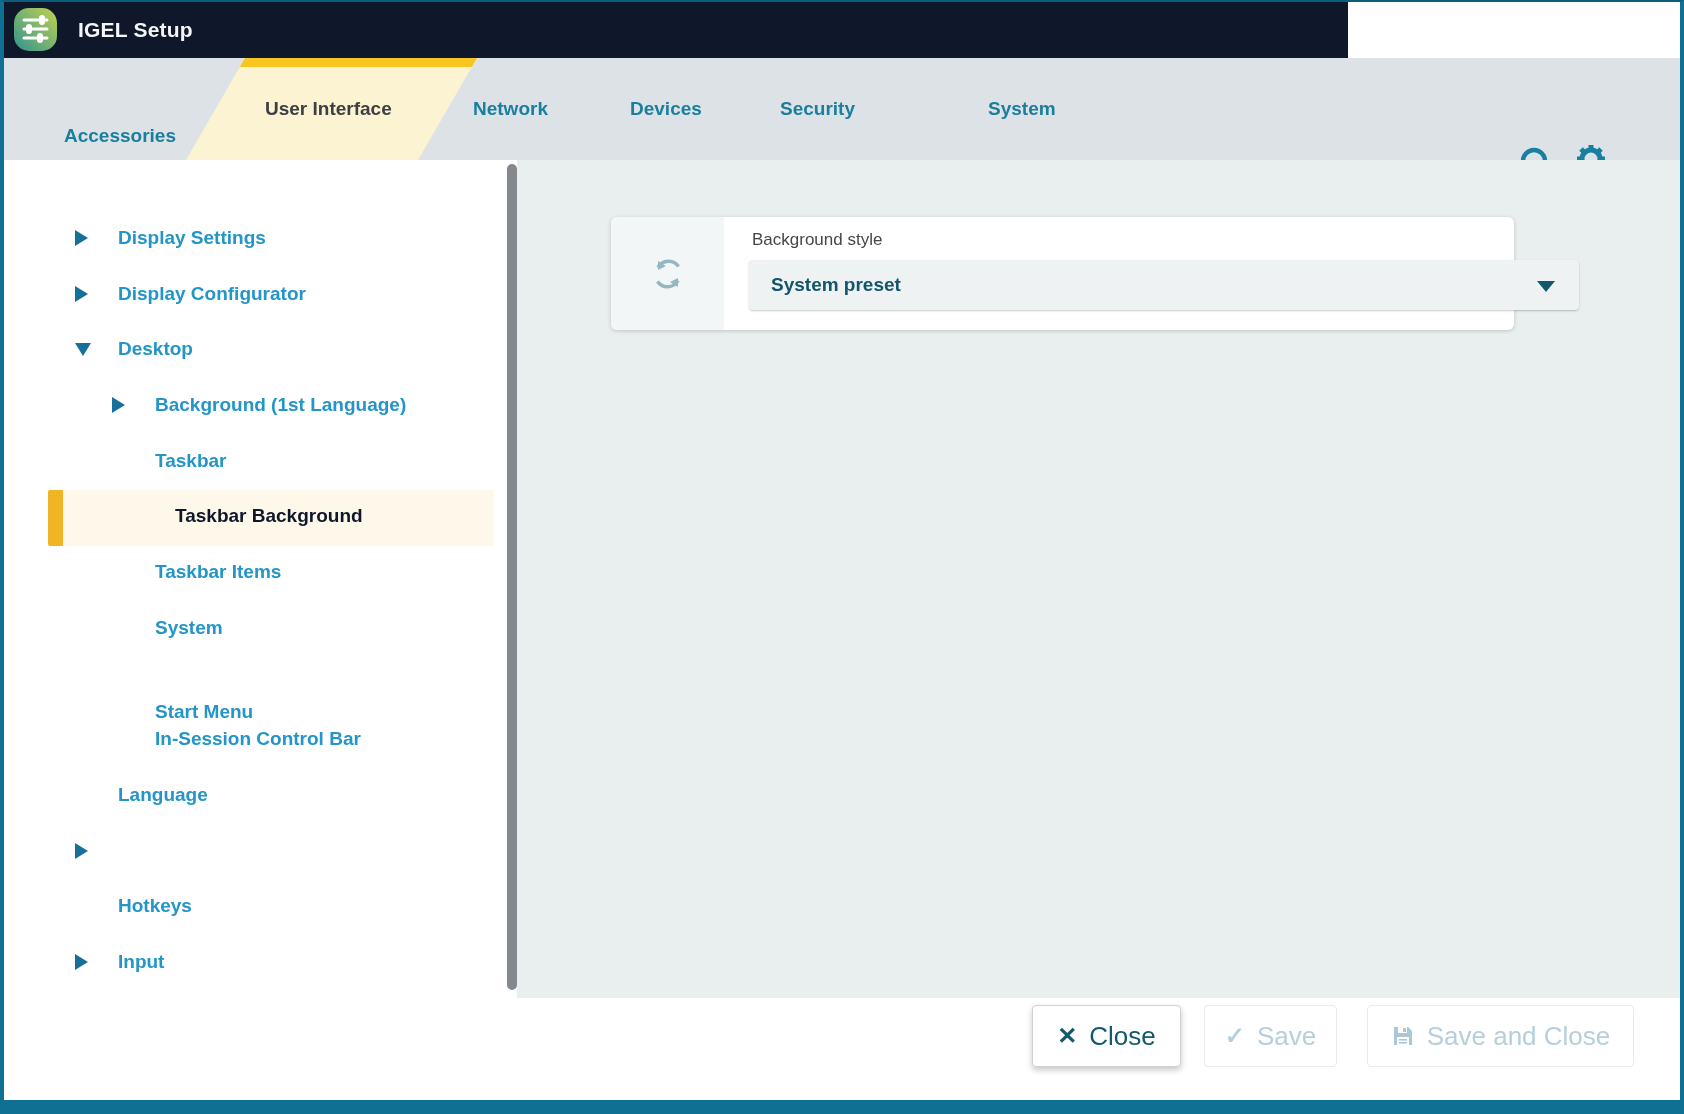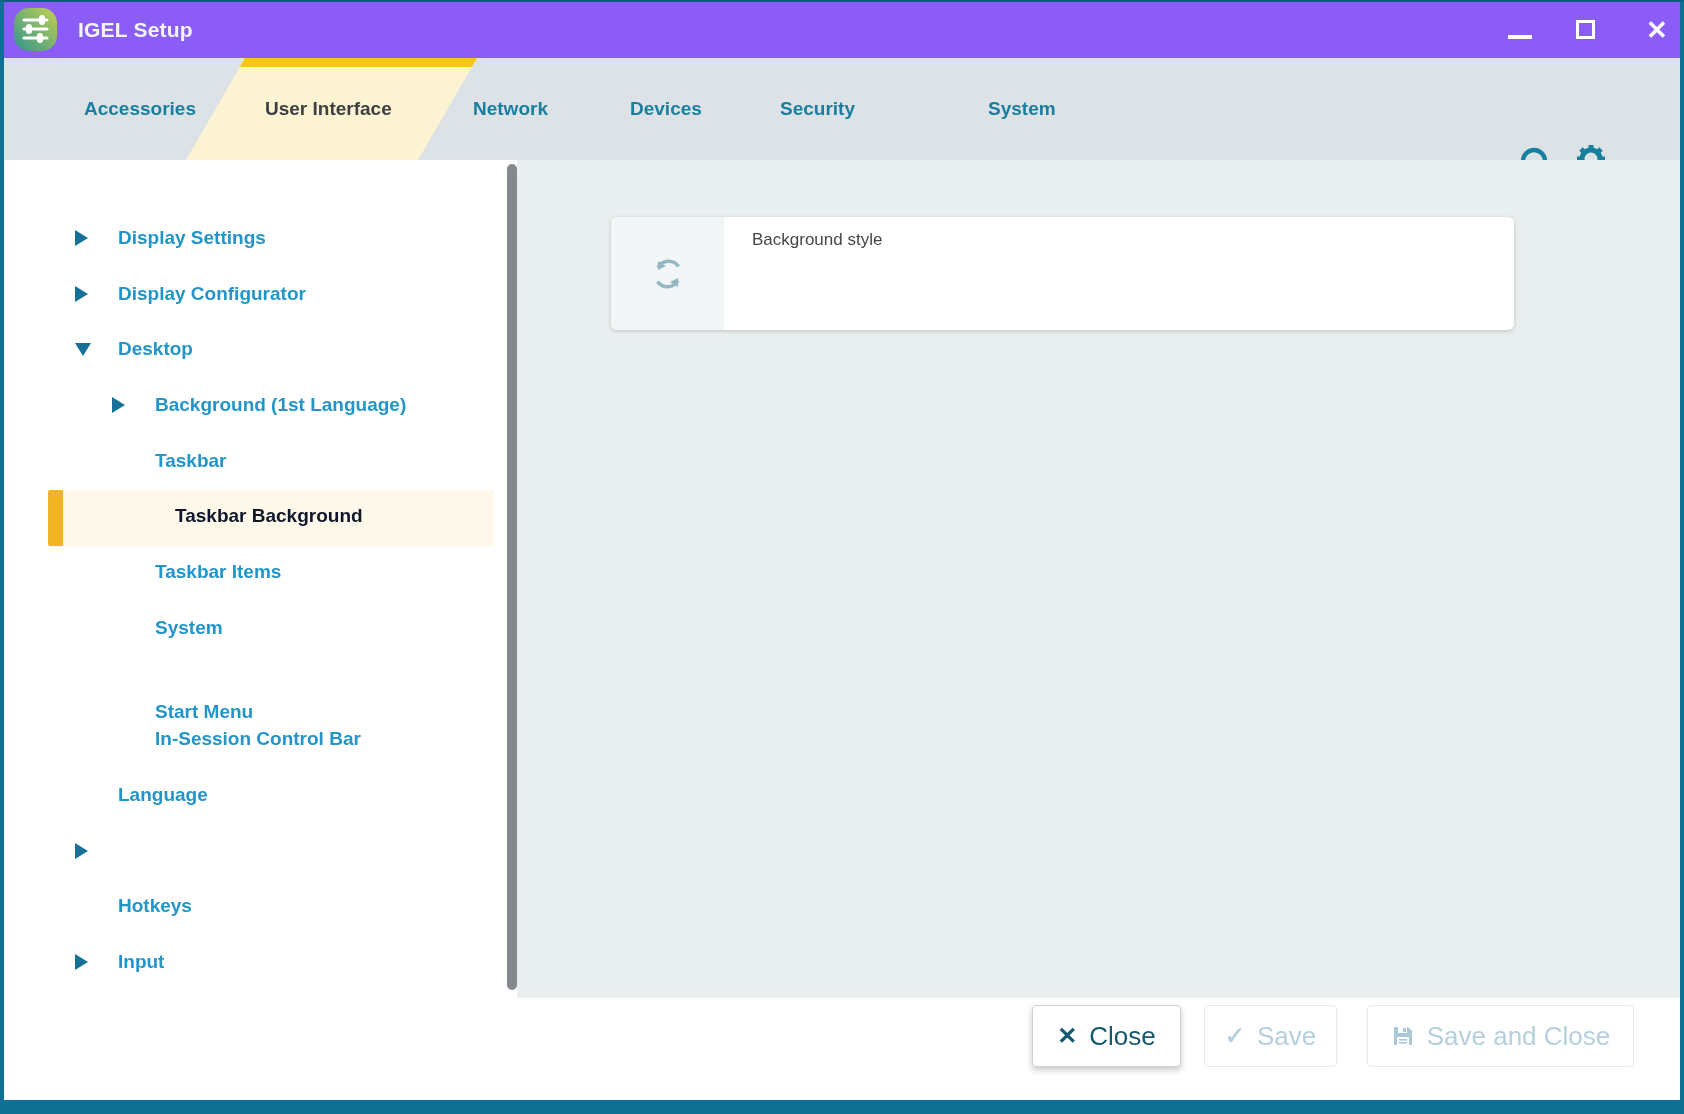--- a/index.html
+++ b/index.html
@@ -8,39 +8,39 @@
     position:relative; overflow:hidden;
     font-family:"Liberation Sans", sans-serif;
     background:#ffffff;
     border-left:4px solid #0f7093;
     border-right:4px solid #0f7093;
     border-top:2px solid #0c5d7c;
     border-bottom:14px solid #0f7093;
   }
 
   
-  .titlebar { position:absolute; left:0; top:0; width:1676px; height:56px; background:#8b5cf6; }
+  .titlebar { position:absolute; left:0; top:0; width:1344px; height:56px; background:#0f172a; }
   .app-icon { position:absolute; left:8px; top:4px; width:47px; height:47px; }
   .win-title { position:absolute; left:74px; top:0; height:56px; line-height:56px;
     color:#f2f6f7; font-size:21px; font-weight:bold; letter-spacing:0.2px; }
   .btn-min { position:absolute; left:1504px; top:33px; width:24px; height:4px; background:#ffffff; }
   .btn-max { position:absolute; left:1572px; top:18px; width:19px; height:19px; border:3px solid #ffffff; background:transparent; }
   .btn-close { position:absolute; left:1636px; top:10px; width:34px; height:36px;
     color:#ffffff; font-size:26px; font-weight:bold; text-align:center; line-height:36px; }
 
   
   .tabbar { position:absolute; left:0; top:56px; width:1676px; height:102px; background:#dde2e6; }
   .tab-active-bg { position:absolute; left:0; top:0; width:600px; height:102px;
     clip-path:polygon(241px 0, 473px 0, 414px 102px, 182px 102px);
     background:#fcf3d2; }
   .tab-active-topbar { position:absolute; left:0; top:0; width:100%; height:9px; background:#f7c51d; }
   .tab { position:absolute; top:0; height:102px; line-height:102px;
     font-size:19px; font-weight:bold; color:#1a7f9f; cursor:default; }
   .tab.active { color:#3c4043; }
-  .tab-acc { left:80px; }  .tab-ui { left:261px; }  .tab-net { left:469px; }
+  .tab-acc { left:60px;margin-top:27px; }  .tab-ui { left:261px; }  .tab-net { left:469px; }
   .tab-dev { left:626px; } .tab-sec { left:776px; } .tab-sys { left:984px; }
   .icon-search { position:absolute; left:1512px; top:86px; width:46px; height:46px; }
   .icon-wizard { position:absolute; left:1564px; top:84px; width:52px; height:48px; }
 
   
   .sidebar { position:absolute; left:0; top:158px; width:513px; height:838px; background:#ffffff; }
   .mainpane { position:absolute; left:513px; top:158px; width:1163px; height:838px; background:#e9eeef; }
   .scroll-thumb { position:absolute; left:503px; top:162px; width:10px; height:826px;
     background:#85898d; border-radius:5px; }
 
@@ -208,20 +208,24 @@
     <svg class="icon-reset" viewBox="0 0 42 42">
       <g fill="none" stroke="#95b7c4" stroke-width="3.6">
         <path d="M 31.5,13.5 A 12,12 0 0 0 11,14.5"></path>
         <path d="M 10.5,28.5 A 12,12 0 0 0 31,27.5"></path>
       </g>
       <path d="M 11,8 L 11,17 L 19,13 Z" fill="#95b7c4"></path>
       <path d="M 31,34 L 31,25 L 23,29 Z" fill="#95b7c4"></path>
     </svg>
   </div>
   <div class="field-label">Background style</div>
+  <div class="dropdown">
+    <span class="value">System preset</span>
+    <span class="caret"></span>
+  </div>
 </div>
 
 <div class="footer">
   <div class="fbtn fbtn-close">
     <span class="bicon">✕</span>
     <span>Close</span>
   </div>
   <div class="fbtn fbtn-save">
     <span class="bicon">✓</span>
     <span>Save</span>

